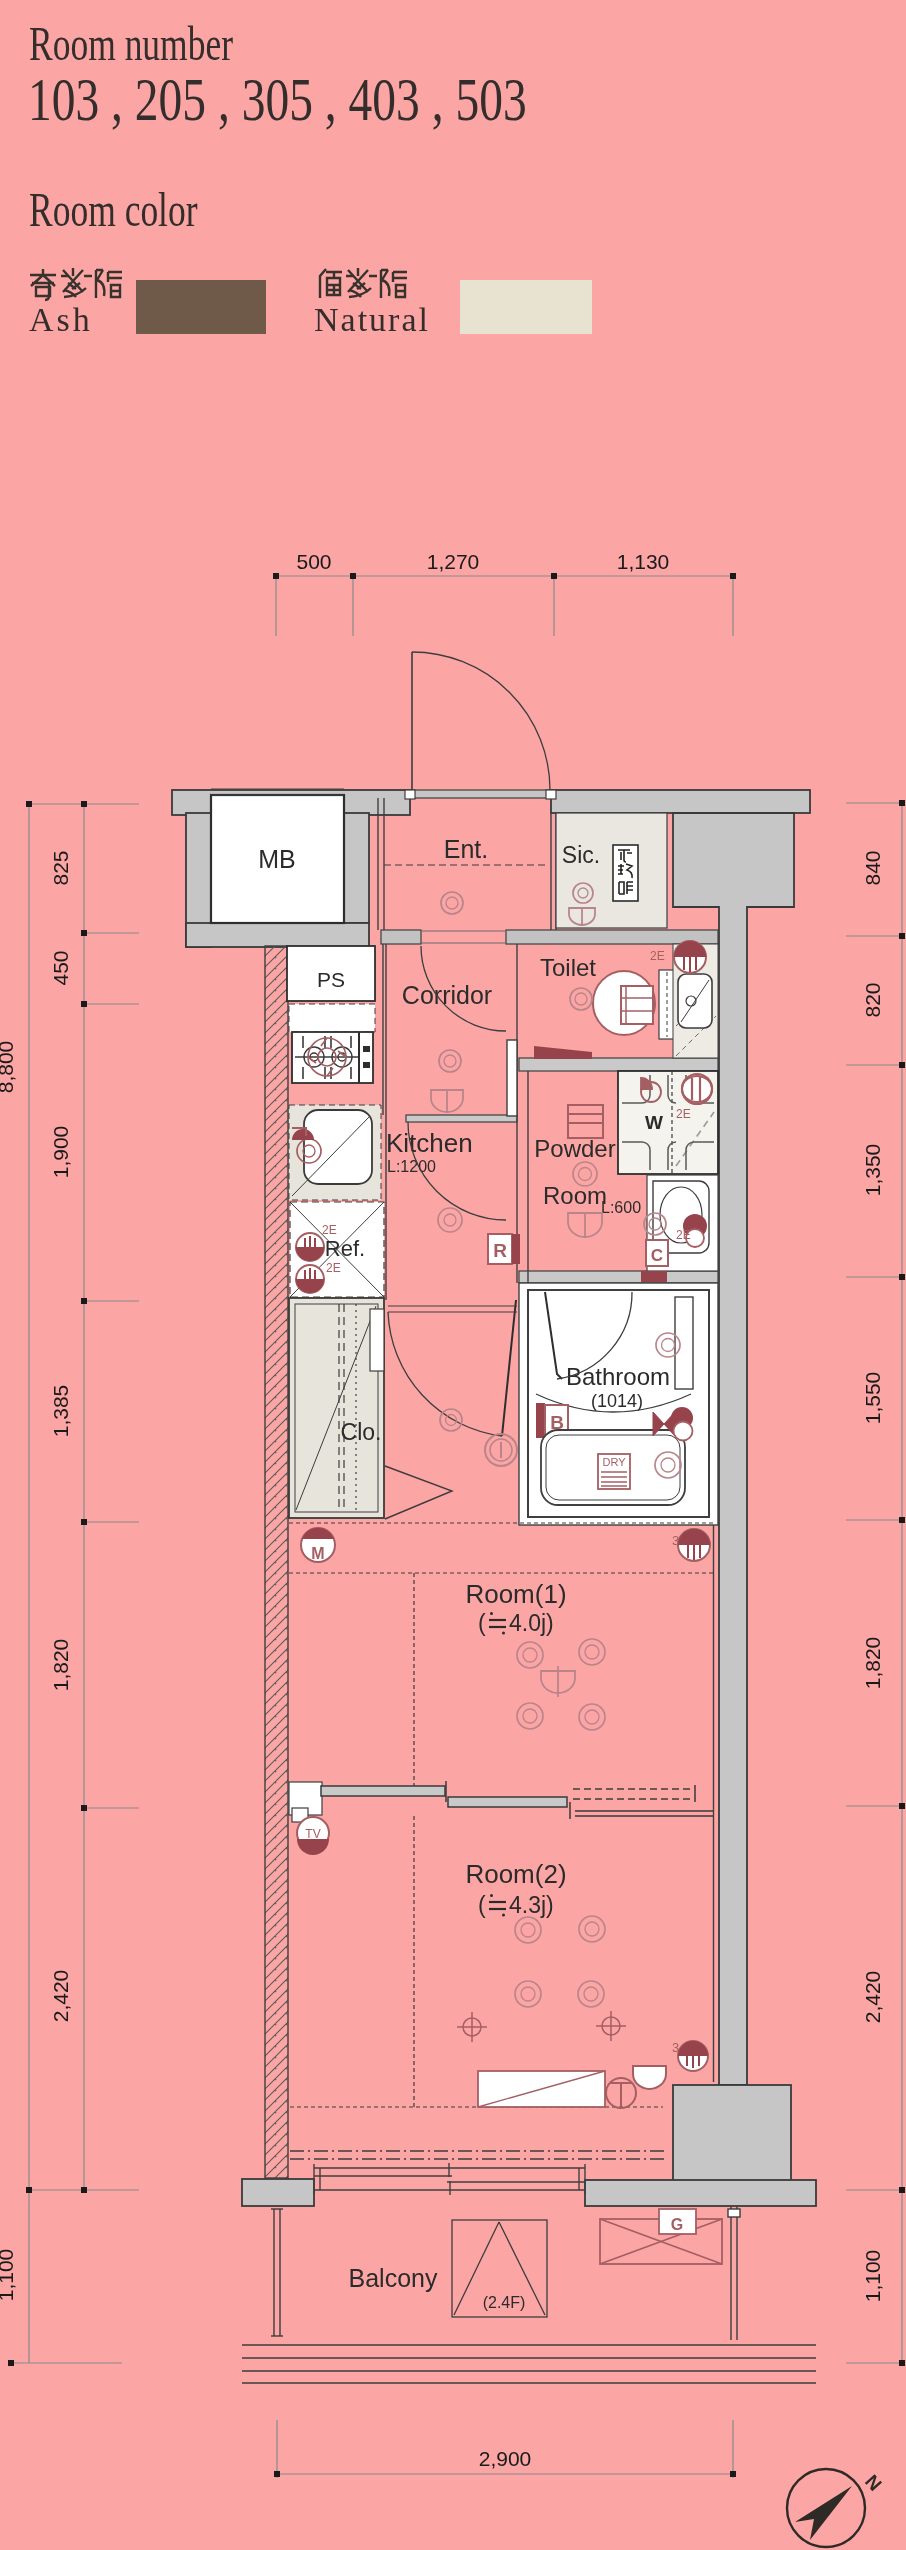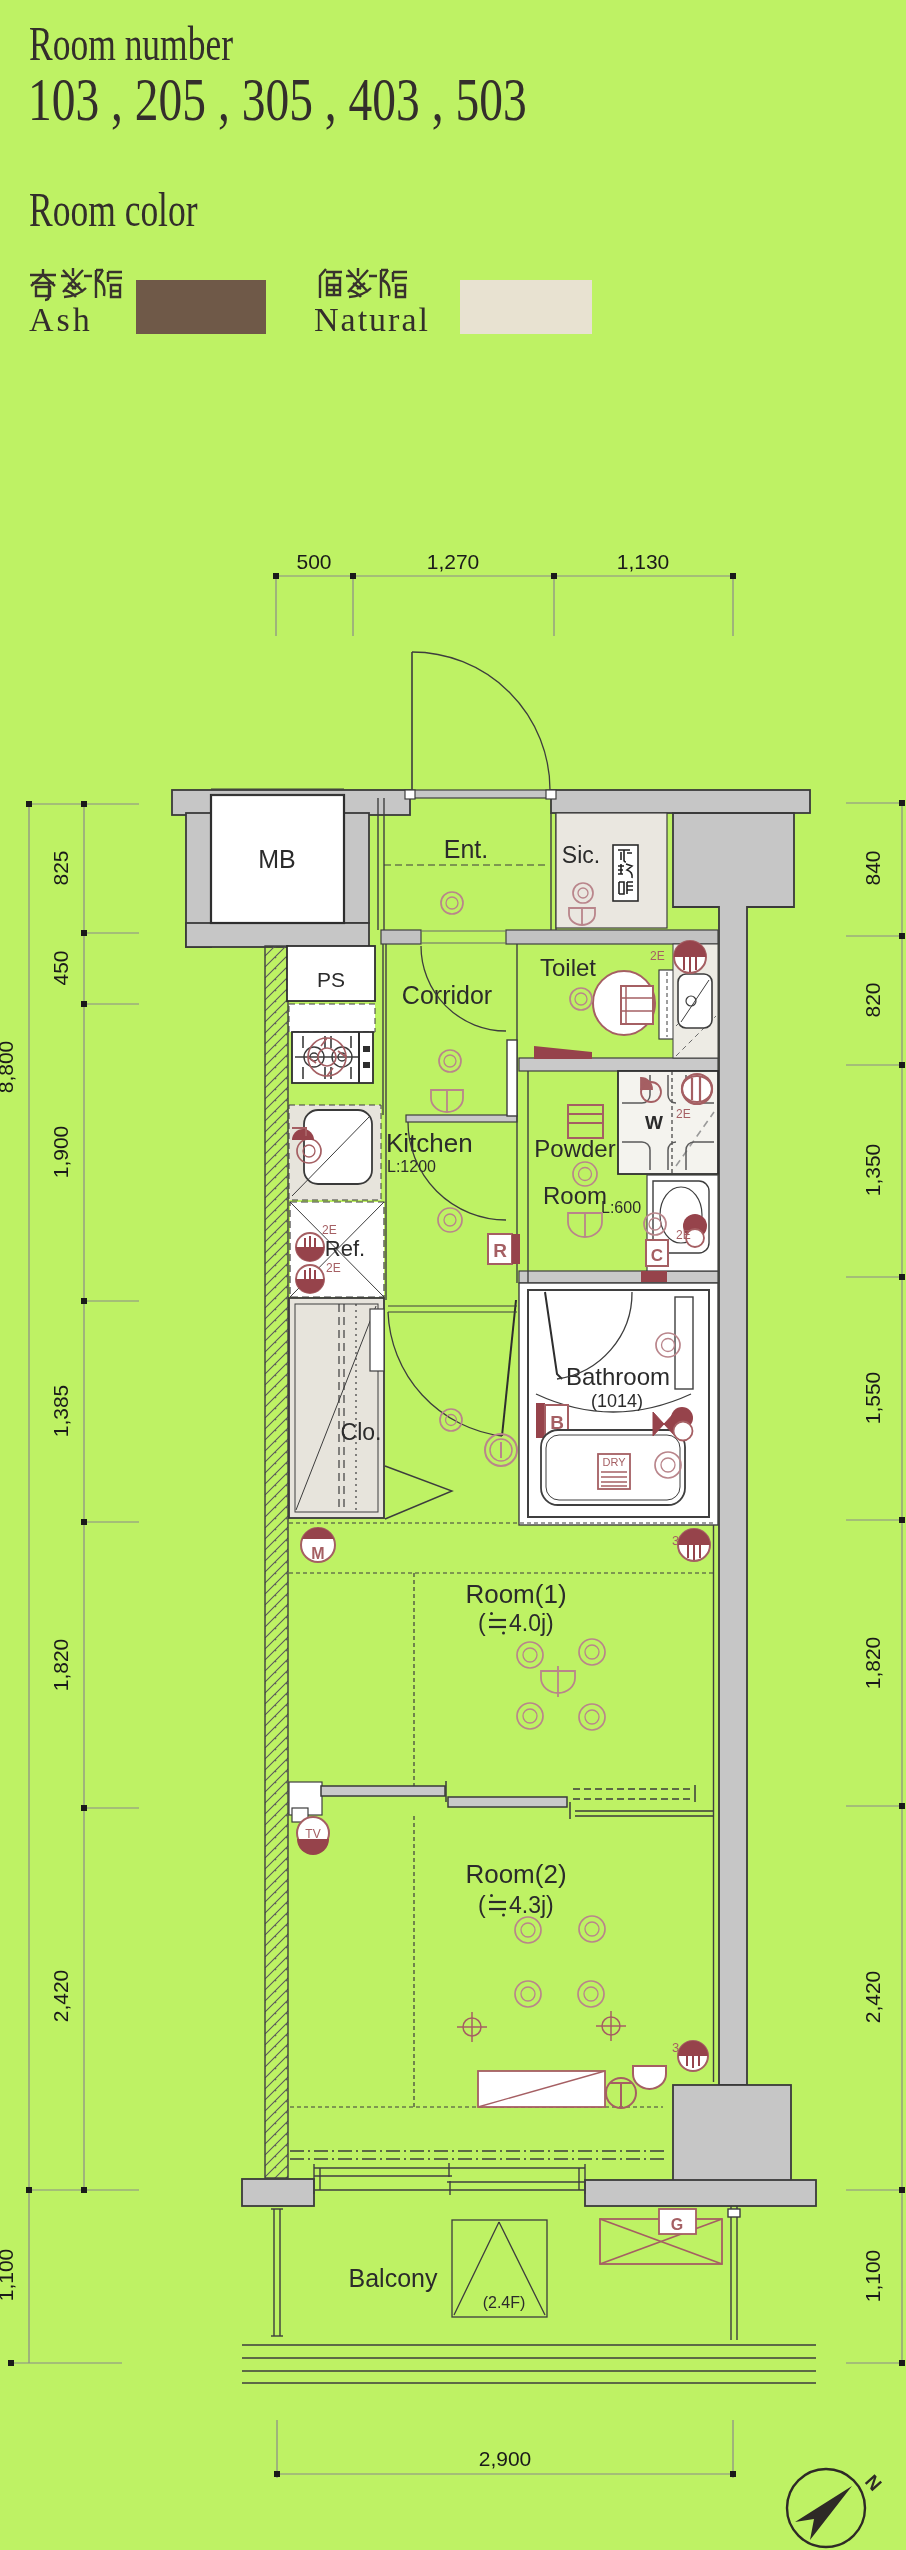--- a/index.html
+++ b/index.html
@@ -1,16 +1,16 @@
 <!DOCTYPE html>
 <html><head>
 <meta charset="utf-8">
 <style>
 html,body{margin:0;padding:0;background:#ffffff;}
-#page{position:relative;width:906px;height:2550px;background:#bef264;overflow:hidden;}
+#page{position:relative;width:906px;height:2550px;background:#fca5a5;overflow:hidden;}
 text{font-family:"Liberation Sans",sans-serif;}
 .ser{font-family:"Liberation Serif",serif;}
 </style>
 </head>
 <body>
 <div id="page">
 <svg width="906" height="2550" viewBox="0 0 906 2550">
 <defs>
 <pattern id="hatch" width="11" height="11" patternUnits="userSpaceOnUse">
 <path d="M-2,13 L13,-2 M-7,8 L8,-7 M3,19 L19,3" stroke="#5a5a5a" stroke-width="1.1" fill="none"></path>

